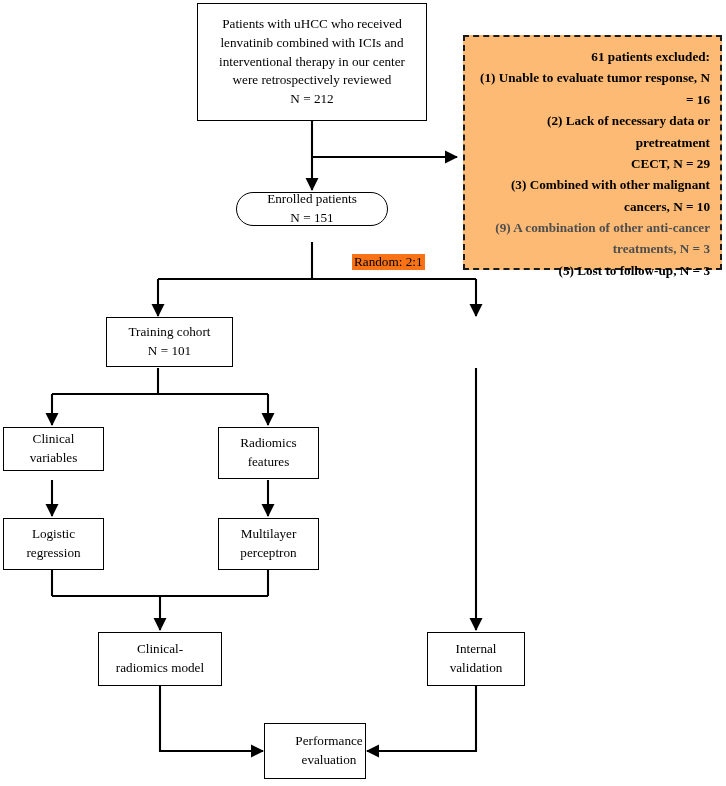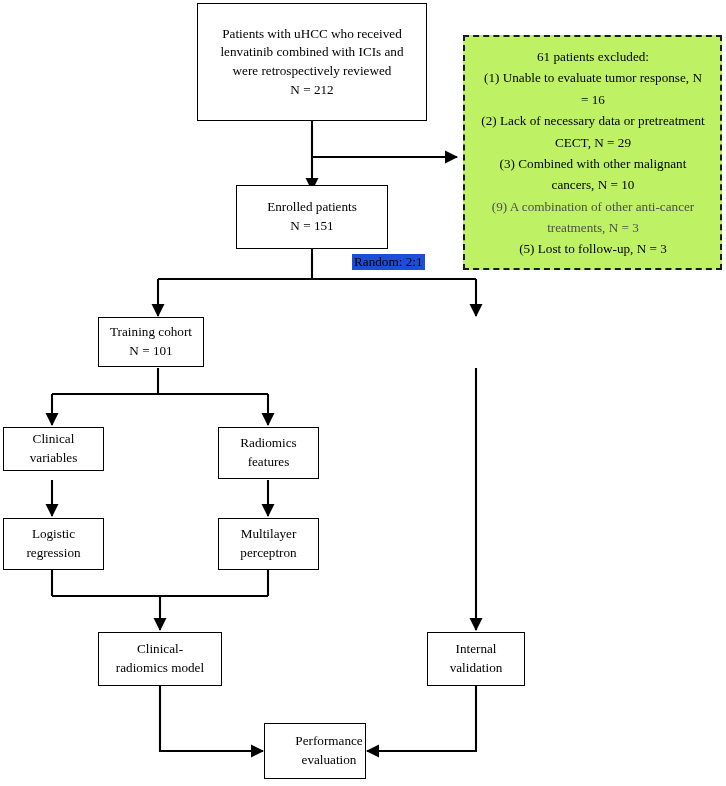--- a/index.html
+++ b/index.html
@@ -44,39 +44,40 @@
     display: block;
     white-space: nowrap;
   }
   .node.wrap .ln {
     white-space: normal;
   }
   .excl-box {
     position: absolute;
     box-sizing: border-box;
     border: 2px dashed #1a1a1a;
-    background: #bef264;
+    background: #fdba74;
     padding: 9px 10px 6px 11px;
     font-size: 13.2px;
     line-height: 1.62;
-    text-align: center;
+    text-align: right;
     z-index: 2;
+    font-weight: bold;
   }
   .excl-box .ln {
     display: block;
   }
   .excl-box .ln.faded {
     color: #4e4e4e;
   }
   .edge-label {
     position: absolute;
     font-size: 13.2px;
     white-space: nowrap;
     z-index: 3;
-    background: #1d4ed8;
+    background: #f97316;
     padding: 0 2px;
   }
 </style>
 </head>
 <body>
 
 <div id="canvas">
 
   <svg id="edges" viewBox="0 0 726 786" width="726" height="786">
     <defs>
@@ -112,45 +113,46 @@
 
       <path d="M 160 686 L 160 751 L 263 751" marker-end="url(#arrow)"></path>
 
       <path d="M 476 686 L 476 751 L 367 751" marker-end="url(#arrow)"></path>
     </g>
   </svg>
 
   <div class="node wrap" style="left:197px; top:3px; width:230px; height:118px;">
     <span class="ln">Patients with uHCC who received</span>
     <span class="ln">lenvatinib combined with ICIs and</span>
+    <span class="ln">interventional therapy in our center</span>
     <span class="ln">were retrospectively reviewed</span>
     <span class="ln">N = 212</span>
   </div>
 
   <div class="excl-box" style="left:463px; top:35px; width:259px; height:235px;">
     <span class="ln">61 patients excluded:</span>
     <span class="ln">(1) Unable to evaluate tumor response, N</span>
     <span class="ln">= 16</span>
     <span class="ln">(2) Lack of necessary data or pretreatment</span>
     <span class="ln">CECT, N = 29</span>
     <span class="ln">(3) Combined with other malignant</span>
     <span class="ln">cancers, N = 10</span>
     <span class="ln faded">(9) A combination of other anti-cancer</span>
     <span class="ln faded">treatments, N = 3</span>
     <span class="ln">(5) Lost to follow-up, N = 3</span>
   </div>
 
-  <div class="node" style="left:236px; top:185px; width:152px; height:64px;">
+  <div class="node" style="left:236px; top:192px; width:152px; height:34px;border-radius:24px;">
     <span class="ln">Enrolled patients</span>
     <span class="ln">N = 151</span>
   </div>
 
   <div class="edge-label" style="left:352px; top:254px;">Random: 2:1</div>
 
-  <div class="node" style="left:98px; top:317px; width:106px; height:50px;align-items:center;">
+  <div class="node" style="left:106px; top:317px; width:127px; height:50px;align-items:center;">
     <span class="ln">Training cohort</span>
     <span class="ln">N = 101</span>
   </div>
 
 
   <div class="node" style="left:3px; top:427px; width:101px; height:44px;">
     <span class="ln">Clinical</span>
     <span class="ln">variables</span>
   </div>
 

